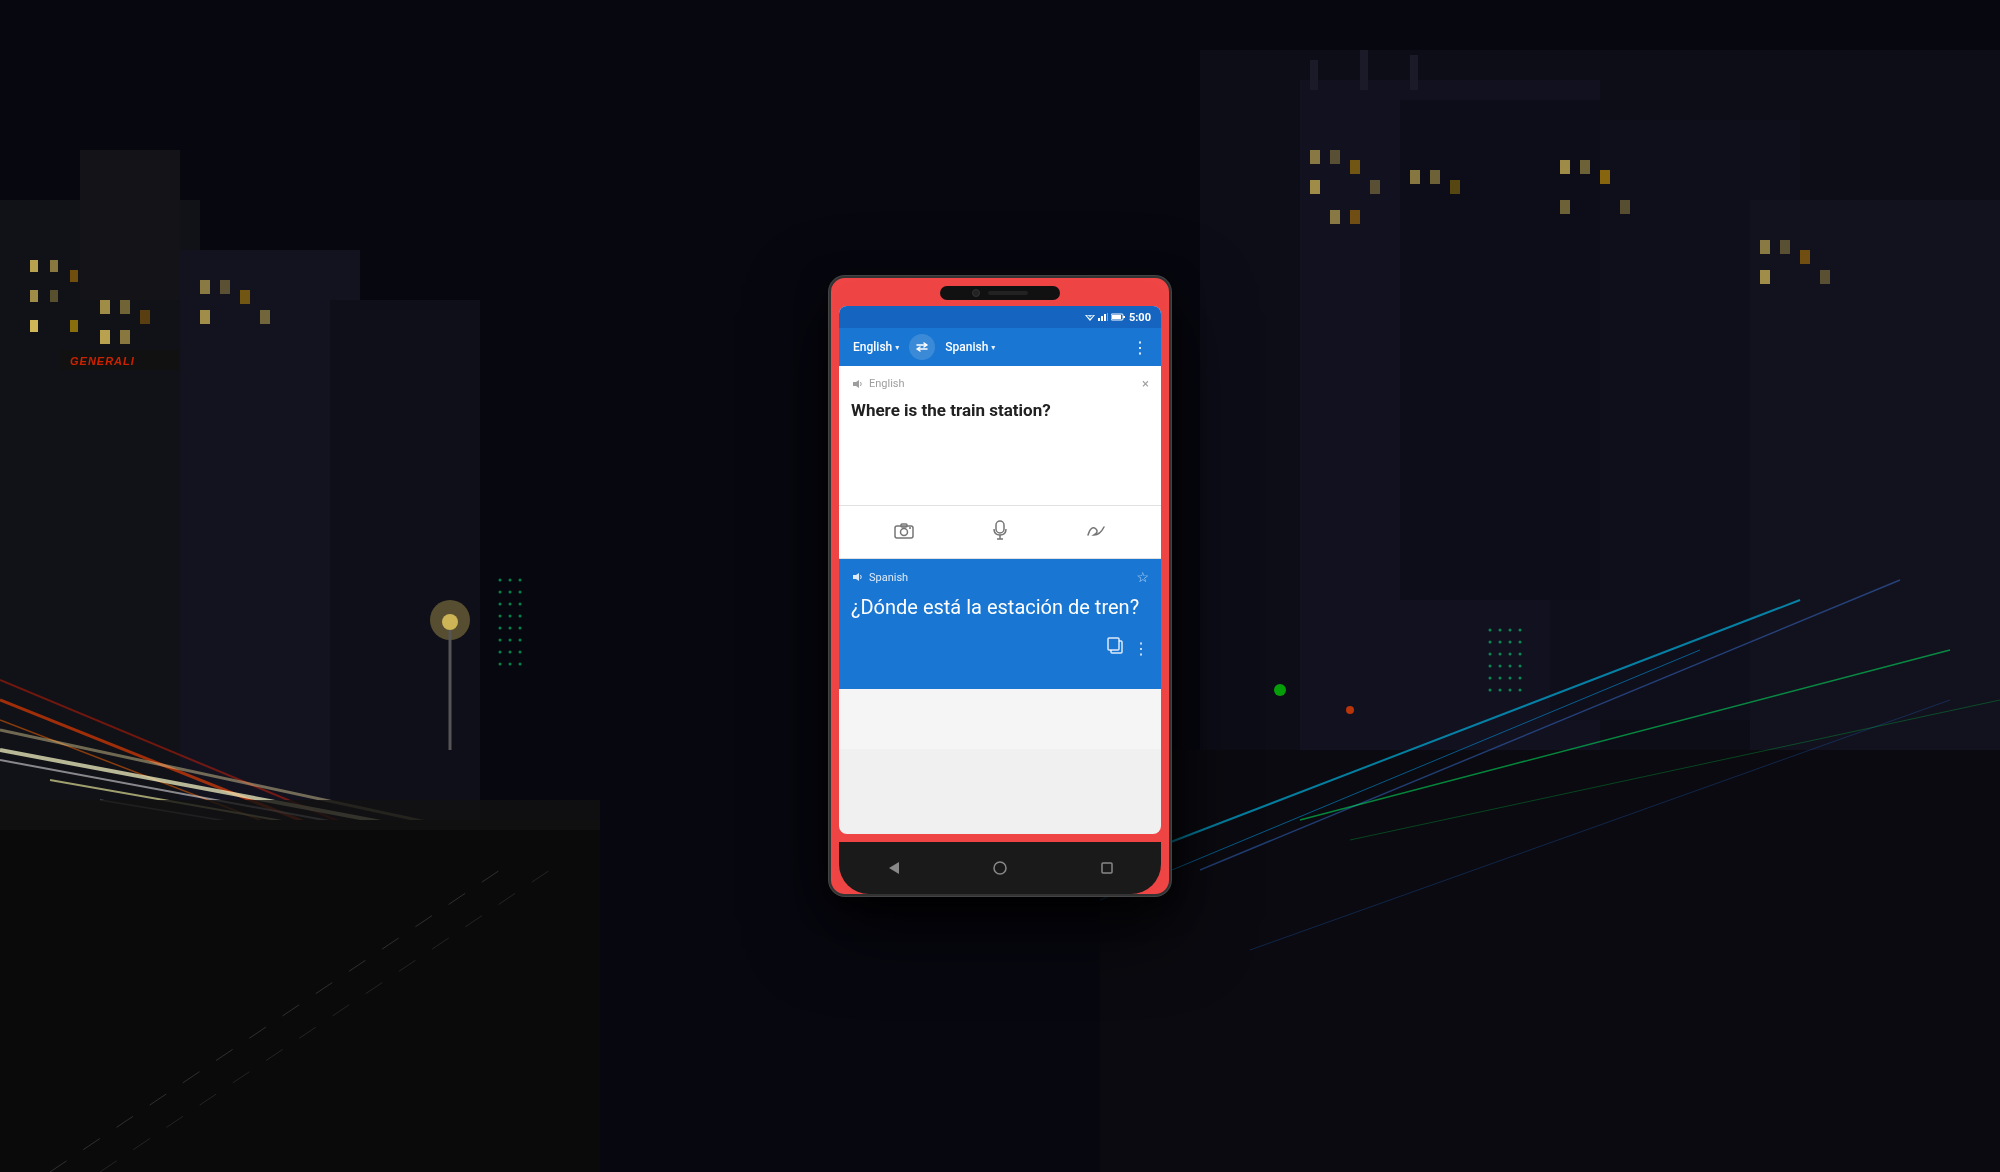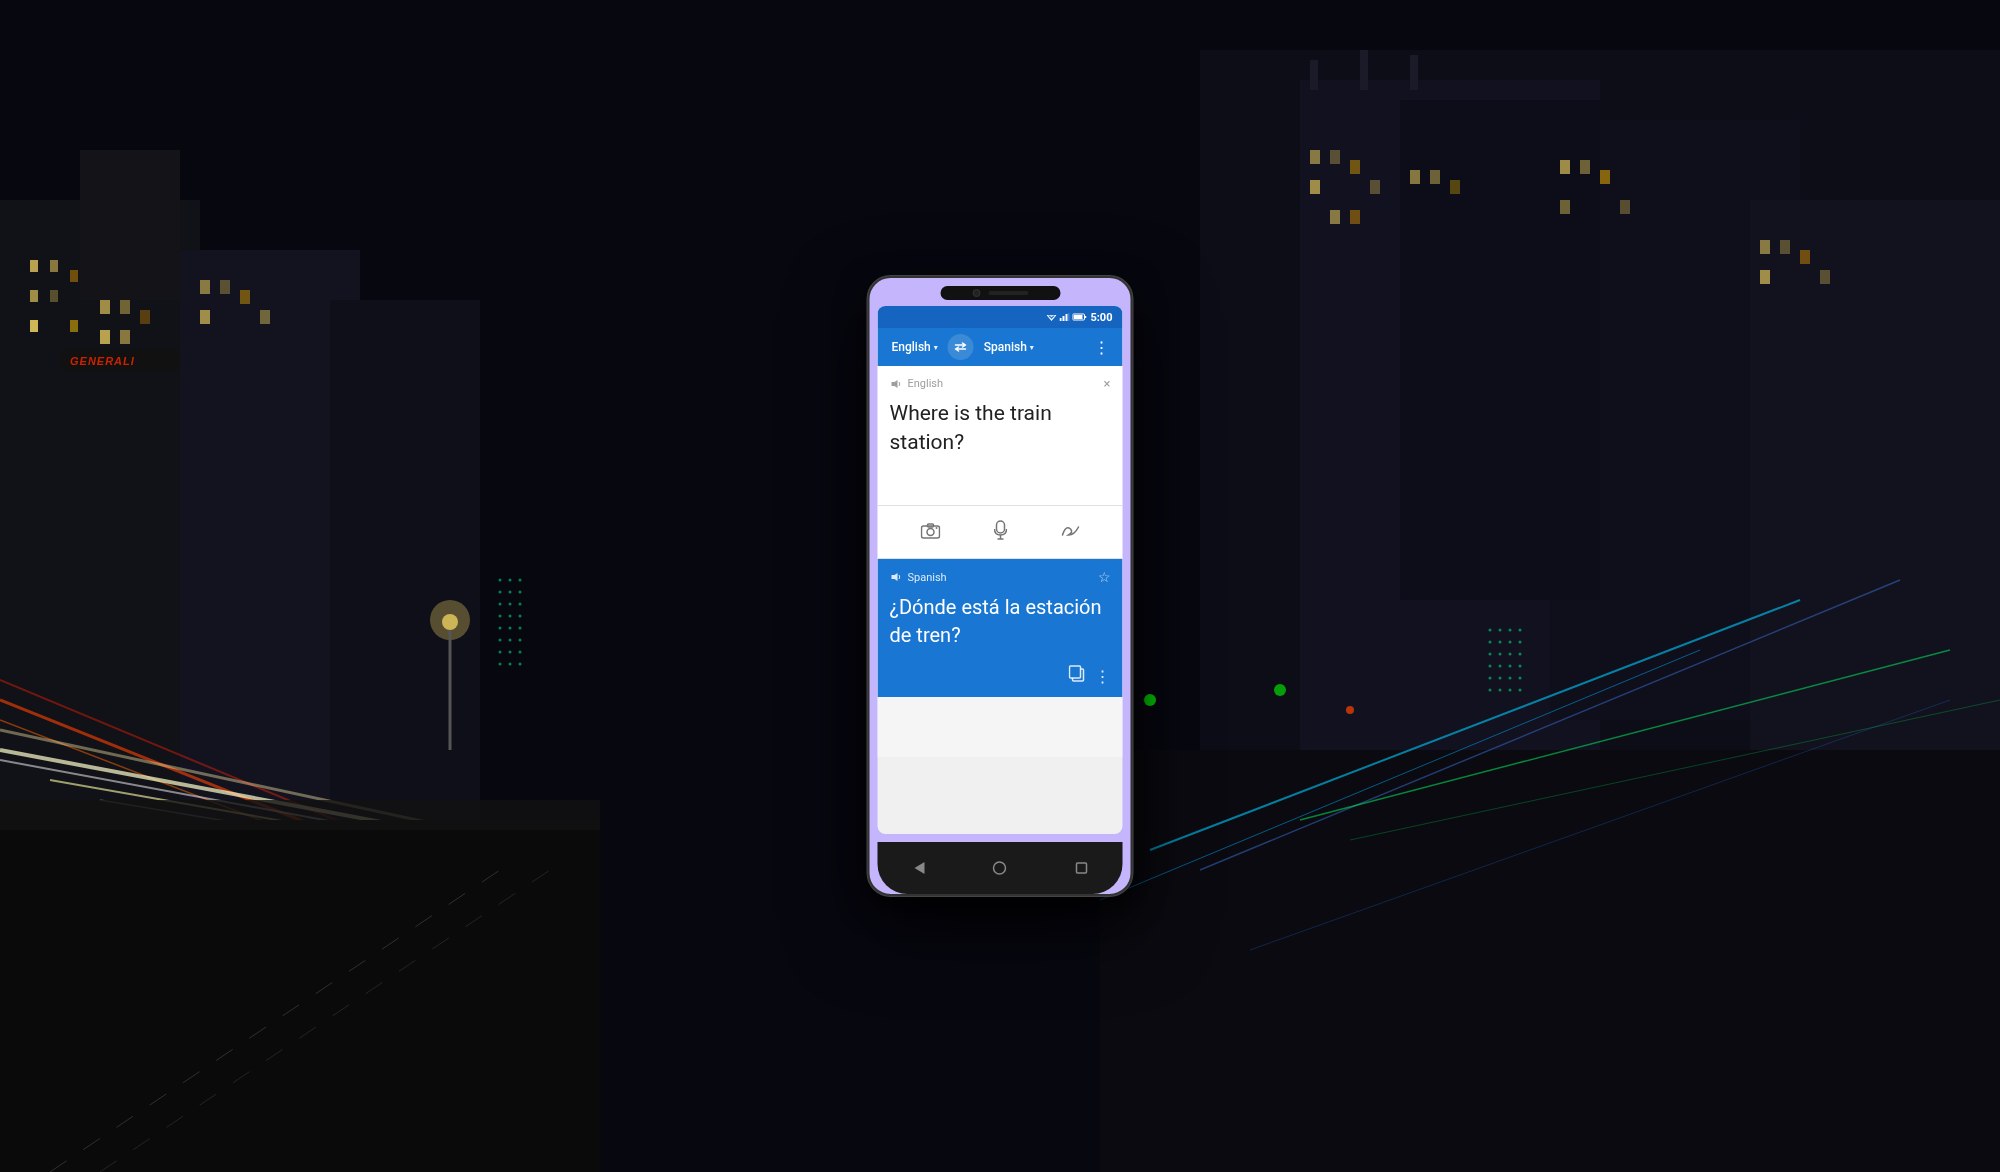--- a/index.html
+++ b/index.html
@@ -28,24 +28,24 @@
     
     .phone-wrapper {
       position: absolute;
       left: 50%;
       top: 50%;
       transform: translate(-50%, -50%);
       z-index: 10;
     }
 
     .phone {
-      width: 265px;
+      width: 342px;
       height: 620px;
-      background: #c4b5fd;
-      border-radius: 23px;
+      background: #ef4444;
+      border-radius: 16px;
       border: 2px solid #333;
       position: relative;
       box-shadow:
         0 0 0 1px #444,
         0 30px 80px rgba(0,0,0,0.8),
         0 10px 30px rgba(0,0,0,0.6),
         inset 0 0 20px rgba(255,255,255,0.02);
     }
 
     
@@ -190,23 +190,23 @@
 
     .close-btn {
       margin-left: auto;
       color: #9e9e9e;
       font-size: 13px;
       cursor: pointer;
     }
 
     .input-text {
       color: #212121;
-      font-size: 21px;
+      font-size: 17px;
       line-height: 1.4;
-      font-weight: 400;
+      font-weight: 700;
     }
 
     
     .input-actions {
       display: flex;
       justify-content: space-around;
       align-items: center;
       padding: 8px 16px;
       background: white;
       border-bottom: 1px solid #e0e0e0;

